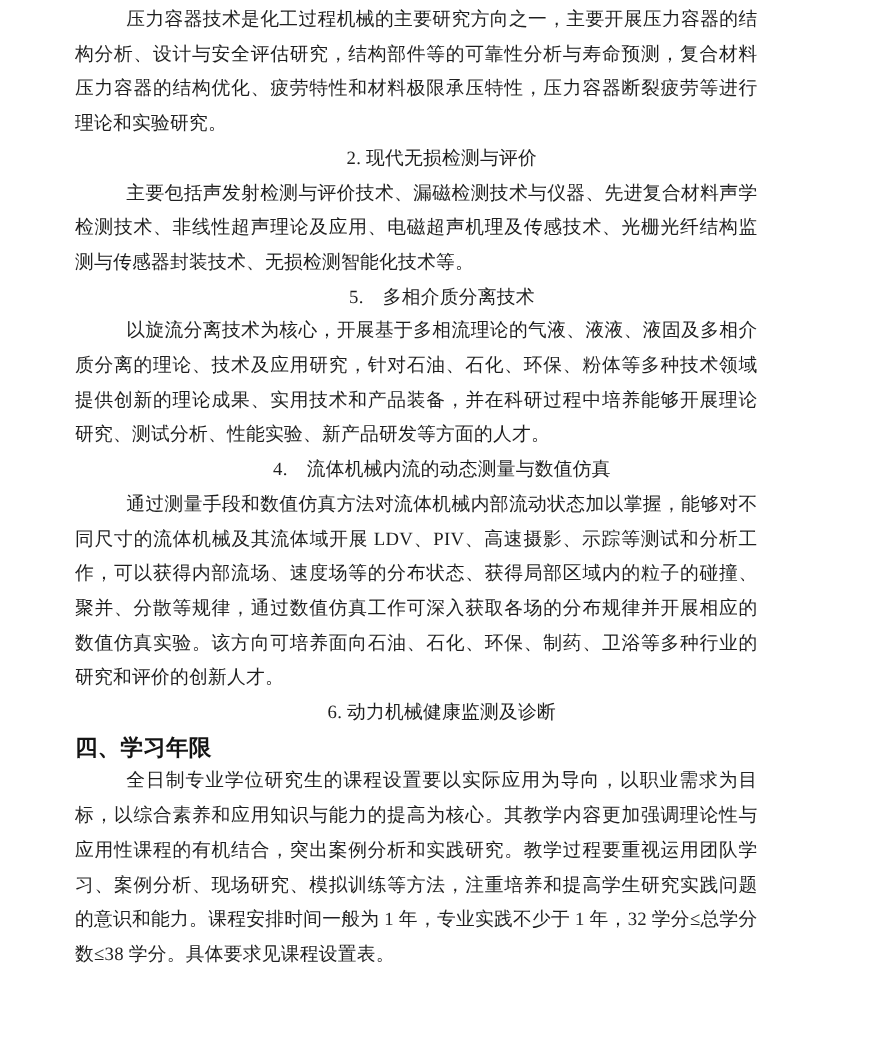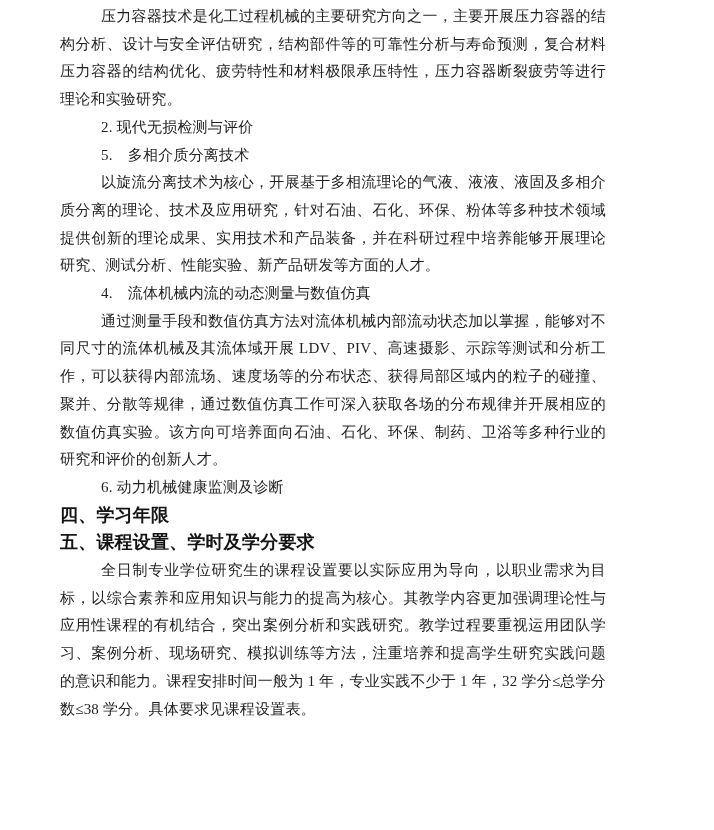--- a/index.html
+++ b/index.html
@@ -23,41 +23,41 @@
     color: #1f1f1f;
     letter-spacing: 0.2px;
   }
   
   .doc p.body {
     text-indent: 41px;
   }
   
   .doc p.subheading {
     text-indent: 41px;
-    text-align: left;
+    text-align: center;
   }
   
   .doc p.heading {
     text-indent: 0;
     text-align: left;
     font-weight: bold;
     font-family: "Liberation Sans", "DejaVu Sans", sans-serif;
     font-size: 18px;
     color: #141414;
   }
 </style>
 </head>
 <body>
 
 <div class="page">
   <div class="doc">
     <p class="body">压力容器技术是化工过程机械的主要研究方向之一，主要开展压力容器的结构分析、设计与安全评估研究，结构部件等的可靠性分析与寿命预测，复合材料压力容器的结构优化、疲劳特性和材料极限承压特性，压力容器断裂疲劳等进行理论和实验研究。</p>
     <p class="subheading">2. 现代无损检测与评价</p>
+    <p class="body">主要包括声发射检测与评价技术、漏磁检测技术与仪器、先进复合材料声学检测技术、非线性超声理论及应用、电磁超声机理及传感技术、光栅光纤结构监测与传感器封装技术、无损检测智能化技术等。</p>
     <p class="subheading">5.　多相介质分离技术</p>
     <p class="body">以旋流分离技术为核心，开展基于多相流理论的气液、液液、液固及多相介质分离的理论、技术及应用研究，针对石油、石化、环保、粉体等多种技术领域提供创新的理论成果、实用技术和产品装备，并在科研过程中培养能够开展理论研究、测试分析、性能实验、新产品研发等方面的人才。</p>
     <p class="subheading">4.　流体机械内流的动态测量与数值仿真</p>
     <p class="body">通过测量手段和数值仿真方法对流体机械内部流动状态加以掌握，能够对不同尺寸的流体机械及其流体域开展 LDV、PIV、高速摄影、示踪等测试和分析工作，可以获得内部流场、速度场等的分布状态、获得局部区域内的粒子的碰撞、聚并、分散等规律，通过数值仿真工作可深入获取各场的分布规律并开展相应的数值仿真实验。该方向可培养面向石油、石化、环保、制药、卫浴等多种行业的研究和评价的创新人才。</p>
     <p class="subheading">6. 动力机械健康监测及诊断</p>
     <p class="heading">四、学习年限</p>
-    <p class="heading">五、课程设置、学时及学分要求</p>
     <p class="body">全日制专业学位研究生的课程设置要以实际应用为导向，以职业需求为目标，以综合素养和应用知识与能力的提高为核心。其教学内容更加强调理论性与应用性课程的有机结合，突出案例分析和实践研究。教学过程要重视运用团队学习、案例分析、现场研究、模拟训练等方法，注重培养和提高学生研究实践问题的意识和能力。课程安排时间一般为 1 年，专业实践不少于 1 年，32 学分≤总学分数≤38 学分。具体要求见课程设置表。</p>
   </div>
 </div>
 
 </body></html>

